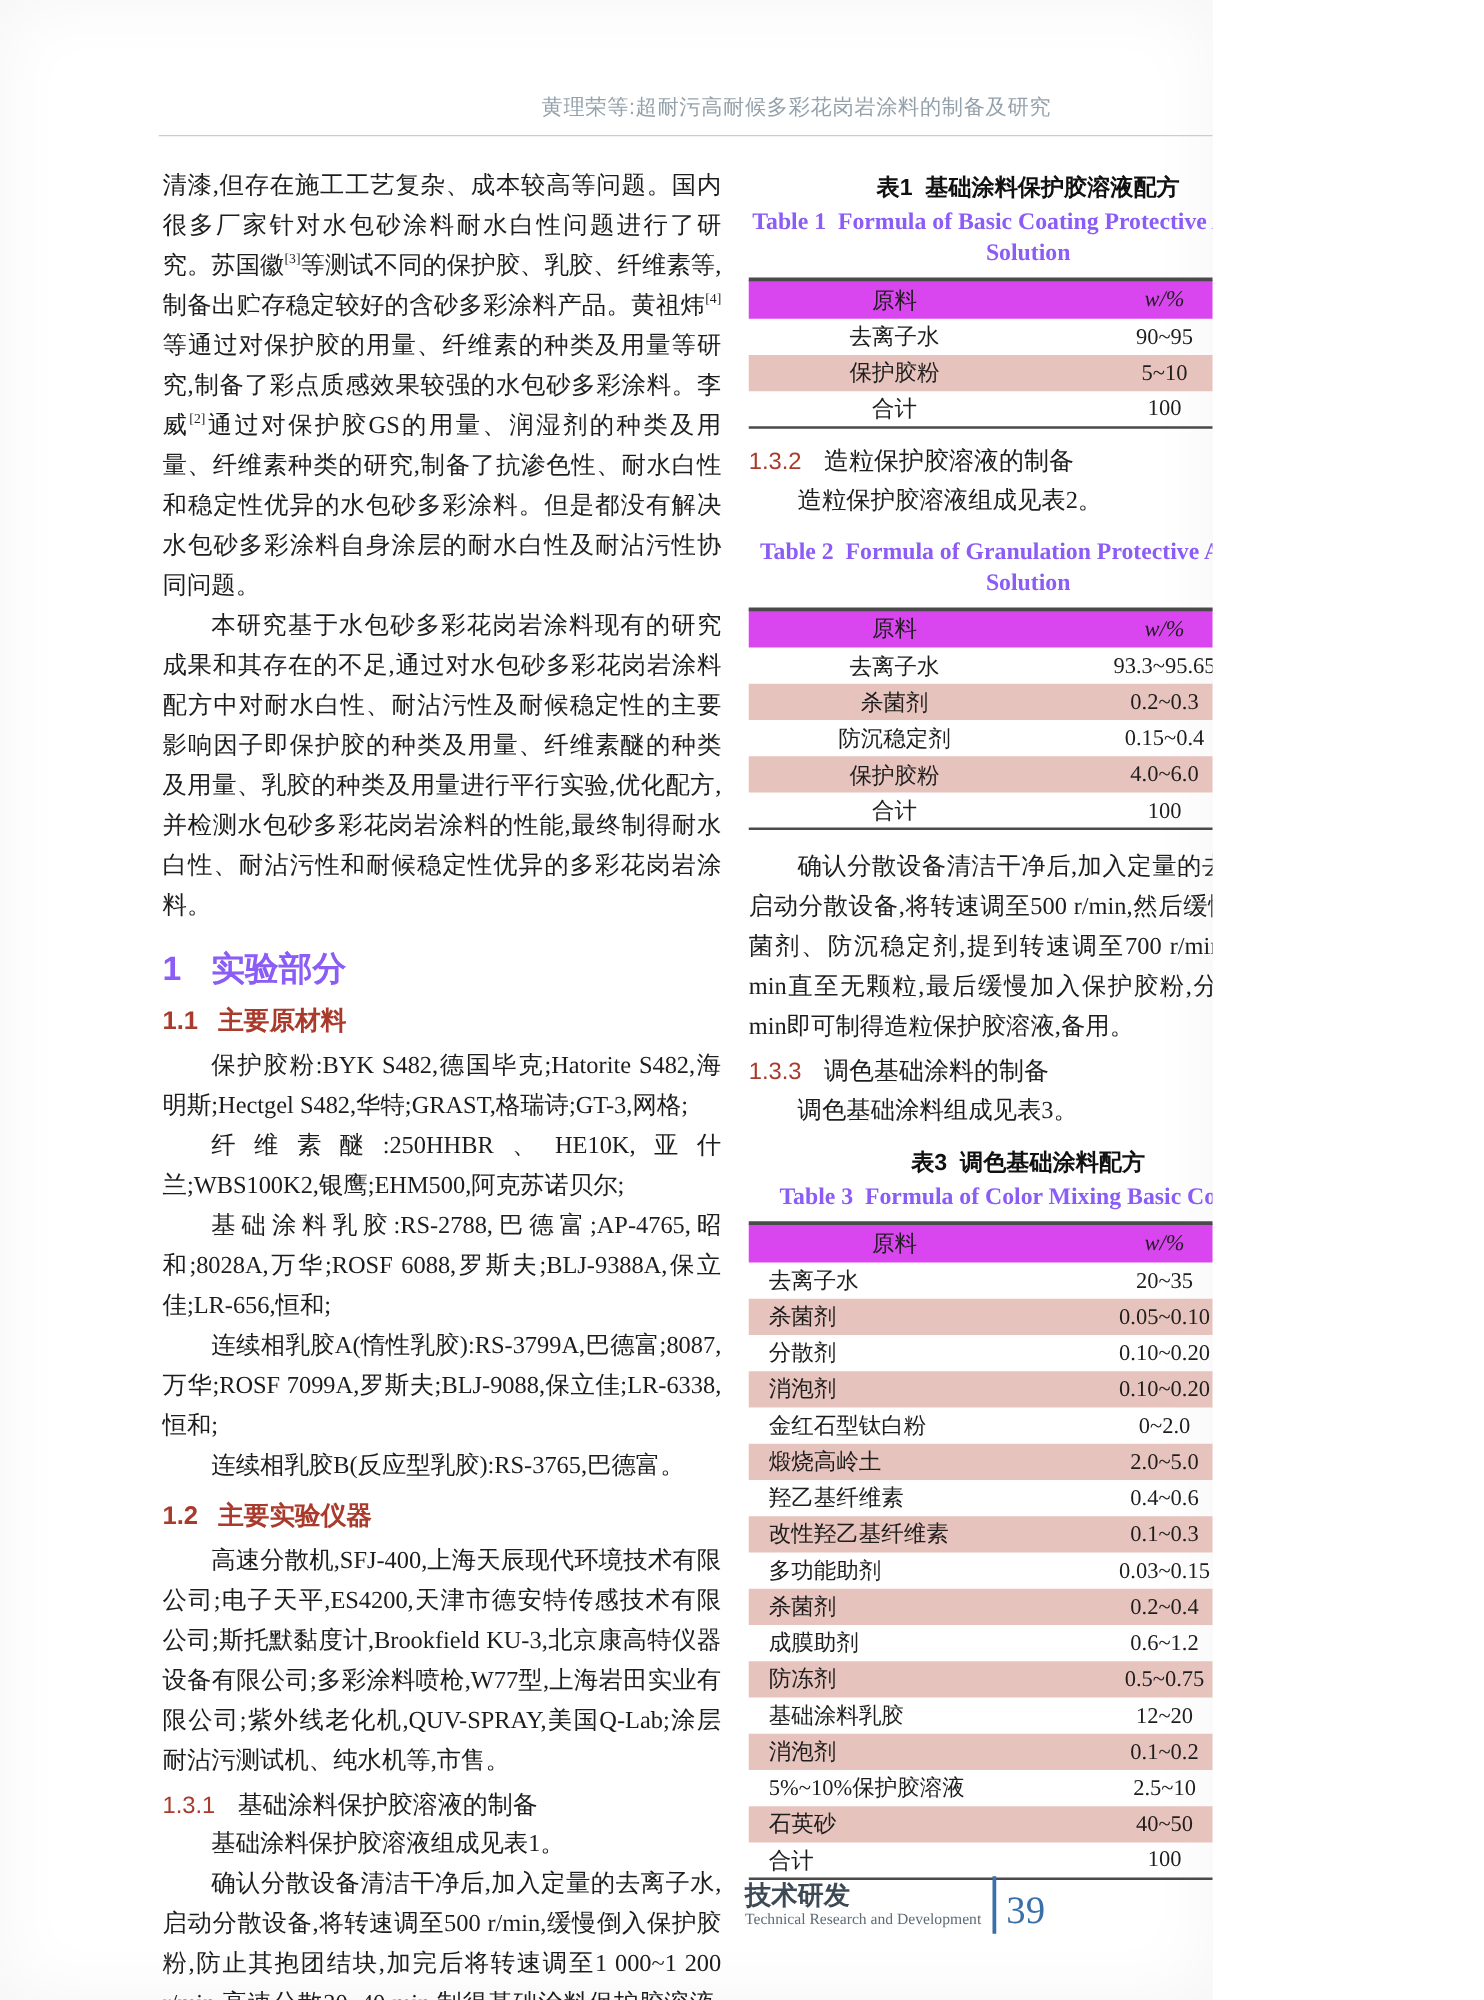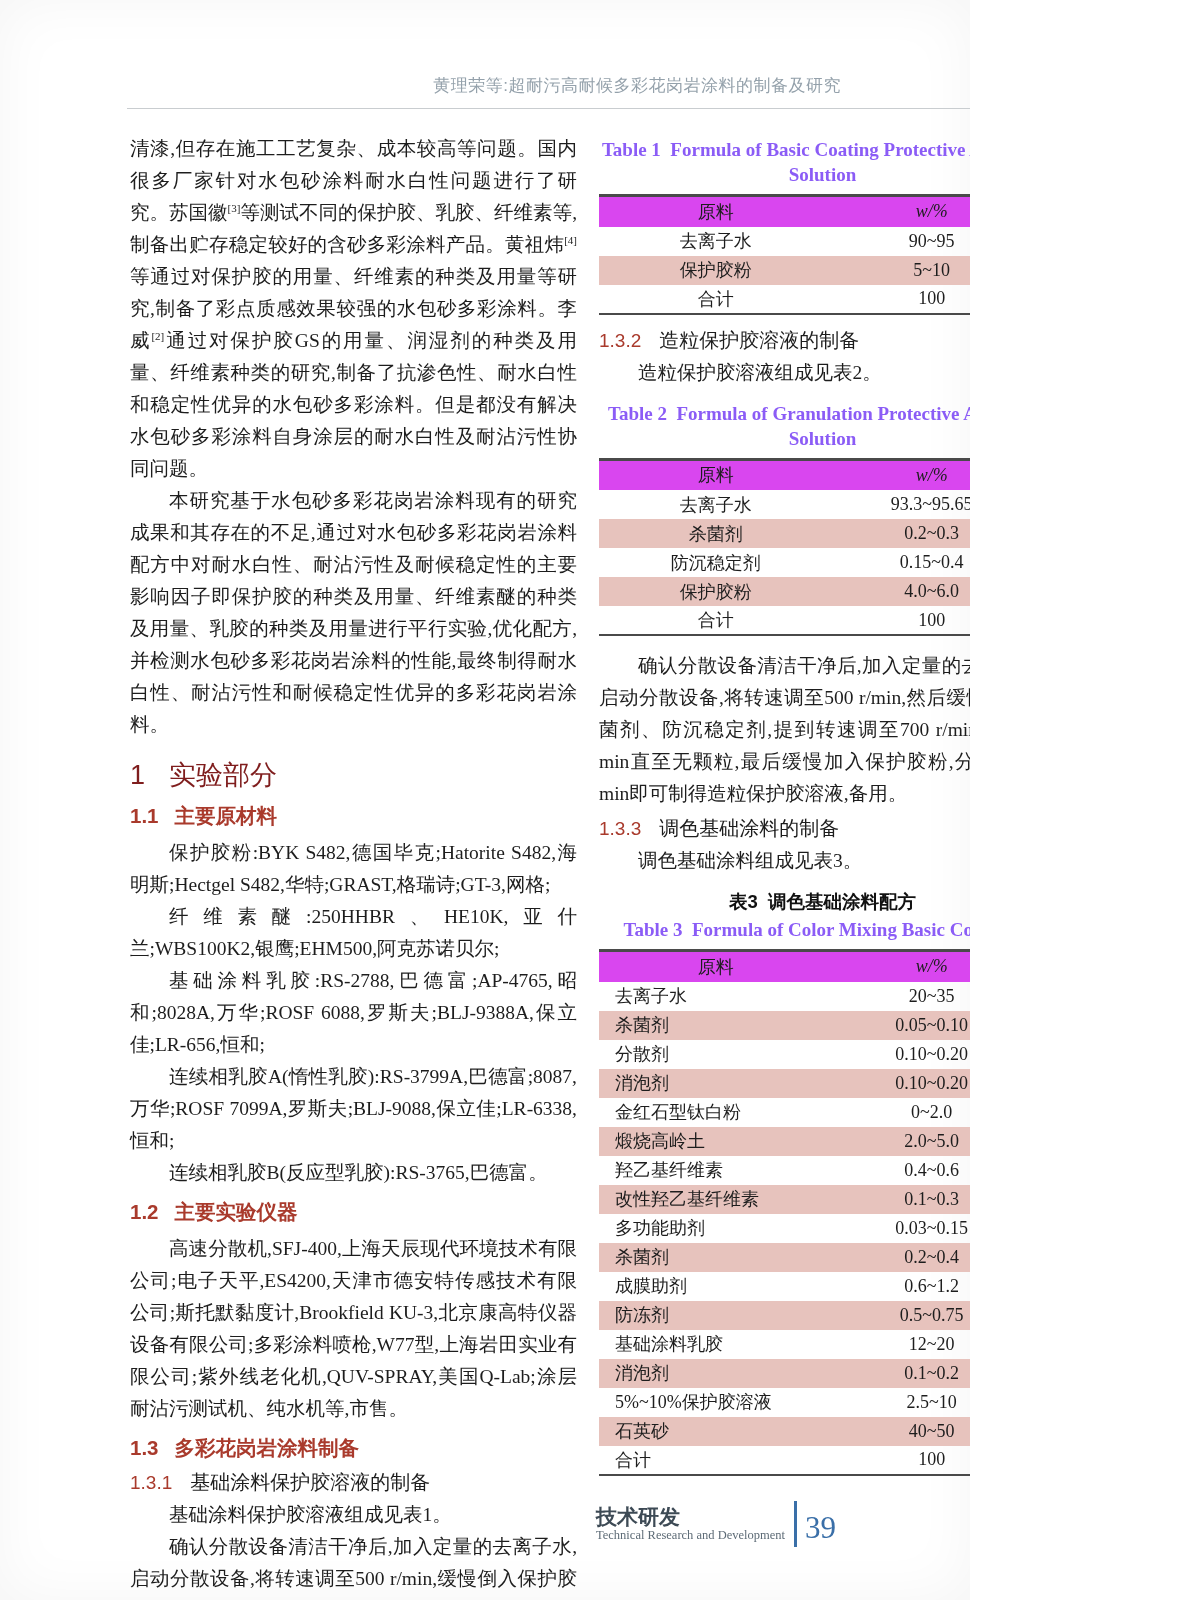--- a/index.html
+++ b/index.html
@@ -14,22 +14,22 @@
     font-family:"Liberation Sans","DejaVu Sans",sans-serif;
     font-size:17px; color:#94a1ab; letter-spacing:0.5px;
   }
   .header-rule { position:absolute; top:108px; left:127px; width:931px; height:1px; background:#c9cdd0; }
   .content { position:absolute; top:133px; left:130px; width:916px; display:flex; gap:22px; }
   .col { width:447px; }
   .body { font-size:19.5px; line-height:32px; text-align:justify; color:#1d1d1d; }
   .indent { text-indent:2em; }
   sup.cite { font-size:11px; vertical-align:super; line-height:0; }
   .h1red {
-    font-family:"Liberation Sans","DejaVu Sans",sans-serif; font-weight:normal;
-    font-size:27px; color:#7f1d1d; margin:16px 0 8px 0;
+    font-family:"Liberation Sans","DejaVu Sans",sans-serif; font-weight:bold;
+    font-size:27px; color:#8b5cf6; margin:16px 0 8px 0;
   }
   .h1red .hnum { margin-right:24px; }
   .h2red {
     font-family:"Liberation Sans","DejaVu Sans",sans-serif; font-weight:bold;
     font-size:20.5px; color:#a93a2c; margin:9px 0 7px 0;
   }
   .h2red .hnum { margin-right:16px; }
   .h3sub { font-weight:normal; font-size:20px; margin:5px 0 3px 0; }
   .h3sub .subnum {
     font-family:"Liberation Sans","DejaVu Sans",sans-serif;
@@ -96,31 +96,31 @@
       <p class="body indent">保护胶粉:BYK S482,德国毕克;Hatorite S482,海明斯;Hectgel S482,华特;GRAST,格瑞诗;GT-3,网格;</p>
       <p class="body indent">纤维素醚:250HHBR、HE10K,亚什兰;WBS100K2,银鹰;EHM500,阿克苏诺贝尔;</p>
       <p class="body indent">基础涂料乳胶:RS-2788,巴德富;AP-4765,昭和;8028A,万华;ROSF 6088,罗斯夫;BLJ-9388A,保立佳;LR-656,恒和;</p>
       <p class="body indent">连续相乳胶A(惰性乳胶):RS-3799A,巴德富;8087,万华;ROSF 7099A,罗斯夫;BLJ-9088,保立佳;LR-6338,恒和;</p>
       <p class="body indent">连续相乳胶B(反应型乳胶):RS-3765,巴德富。</p>
 
       <div class="h2red"><span class="hnum">1.2</span><span>主要实验仪器</span></div>
 
       <p class="body indent">高速分散机,SFJ-400,上海天辰现代环境技术有限公司;电子天平,ES4200,天津市德安特传感技术有限公司;斯托默黏度计,Brookfield KU-3,北京康高特仪器设备有限公司;多彩涂料喷枪,W77型,上海岩田实业有限公司;紫外线老化机,QUV-SPRAY,美国Q-Lab;涂层耐沾污测试机、纯水机等,市售。</p>
 
-      <div class="h2red"><span class="hnum">1.3</span><span>多彩花岗岩涂料制备</span></div>
 
       <div class="h3sub"><span class="subnum">1.3.1</span><span>基础涂料保护胶溶液的制备</span></div>
 
       <p class="body indent">基础涂料保护胶溶液组成见表1。</p>
       <p class="body indent">确认分散设备清洁干净后,加入定量的去离子水,启动分散设备,将转速调至500 r/min,缓慢倒入保护胶粉,防止其抱团结块,加完后将转速调至1 000~1 200 r/min,高速分散30~40 min,制得基础涂料保护胶溶液,备用。</p>
     </div>
 
     <div class="col">
 
       <div class="tblock">
+        <div class="tcap-zh">表1&nbsp;&nbsp;基础涂料保护胶溶液配方</div>
         <div class="tcap-en">Table 1&nbsp;&nbsp;Formula of Basic Coating Protective Adhesive Solution</div>
         <table class="ftable">
           <colgroup>
               <col class="c1">
               <col class="c2">
             </colgroup>
           <thead>
             <tr>
               <th>原料</th>
               <th class="wcol">w/%</th>

